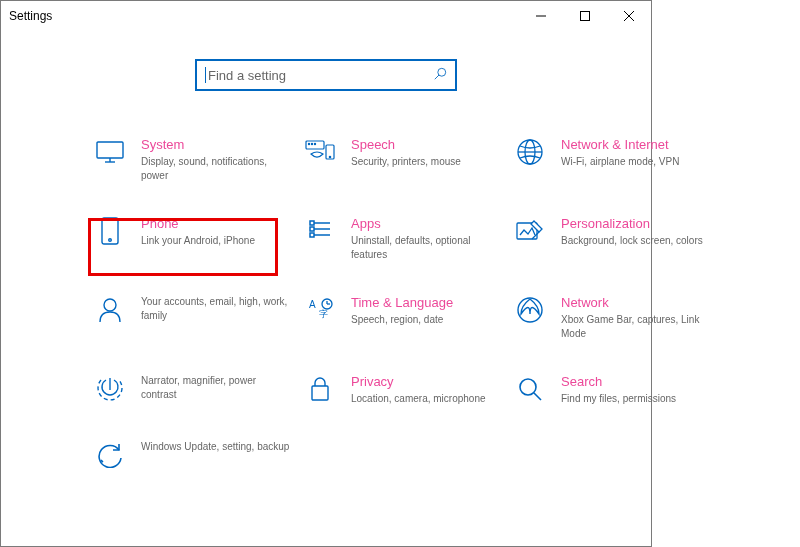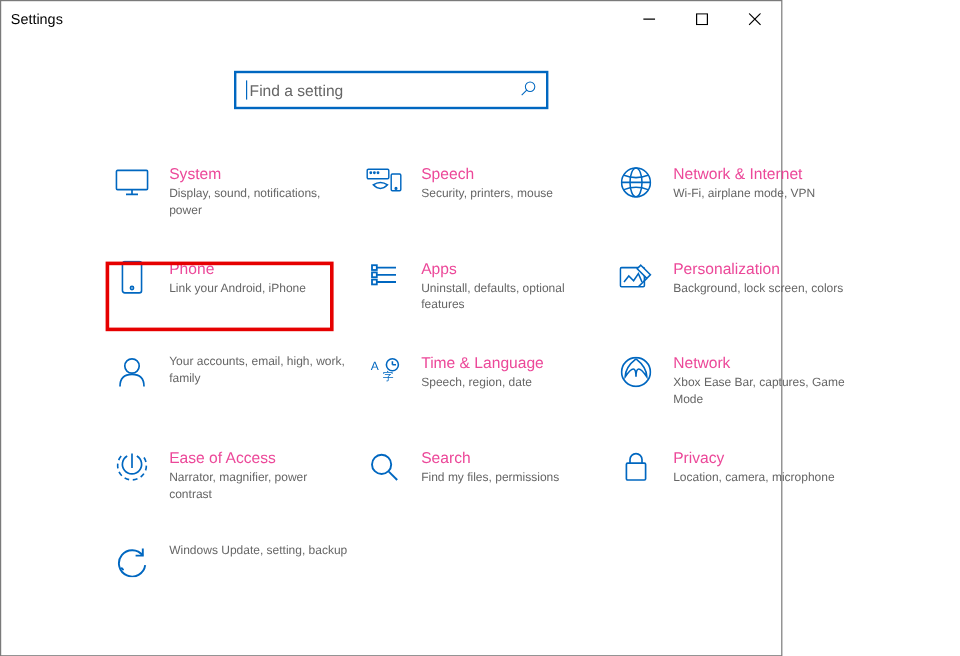--- a/index.html
+++ b/index.html
@@ -221,61 +221,60 @@
 
     <div class="tile">
       <div class="tile-icon">
         <svg width="26" height="26" viewBox="0 0 26 26" fill="none" stroke="#0067c0" stroke-width="1.4">
           <circle cx="13" cy="13" r="12"></circle>
           <path d="M13 2 q-9 7 -9 15 q9 -13 9 0 q0 -13 9 0 q0 -8 -9 -15" fill="none"></path>
         </svg>
       </div>
       <div class="tile-text">
         <div class="tile-title">Network</div>
-        <div class="tile-desc">Xbox Ease Bar, captures, Game Mode</div>
+        <div class="tile-desc">Xbox Game Bar, captures, Link Mode</div>
       </div>
     </div>
 
     <div class="tile">
       <div class="tile-icon">
         <svg width="26" height="26" viewBox="0 0 26 26" fill="none" stroke="#0067c0" stroke-width="1.4">
           <path d="M4 4 a12 12 0 1 0 18 0" stroke-dasharray="4 3"></path>
           <path d="M9 4 a8 8 0 1 0 8 0"></path>
           <line x1="13" y1="2" x2="13" y2="14"></line>
         </svg>
       </div>
       <div class="tile-text">
-        <div class="tile-title">Ease of Access</div>
         <div class="tile-desc">Narrator, magnifier, power contrast</div>
+      </div>
+    </div>
+
+    <div class="tile">
+      <div class="tile-icon">
+        <svg width="20" height="26" viewBox="0 0 20 26" fill="none" stroke="#0067c0" stroke-width="1.4">
+          <rect x="2" y="10" width="16" height="14" rx="1"></rect>
+            <path d="M5 10 v-3 a5 5 0 0 1 10 0 v3"></path>
+        </svg>
+      </div>
+      <div class="tile-text">
+        <div class="tile-title">Privacy</div>
+        <div class="tile-desc">Location, camera, microphone</div>
       </div>
     </div>
 
     <div class="tile">
       <div class="tile-icon">
         <svg width="24" height="24" viewBox="0 0 24 24" fill="none" stroke="#0067c0" stroke-width="1.6">
           <circle cx="10" cy="10" r="8"></circle>
             <line x1="16" y1="16" x2="23" y2="23"></line>
         </svg>
       </div>
       <div class="tile-text">
         <div class="tile-title">Search</div>
         <div class="tile-desc">Find my files, permissions</div>
-      </div>
-    </div>
-
-    <div class="tile">
-      <div class="tile-icon">
-        <svg width="20" height="26" viewBox="0 0 20 26" fill="none" stroke="#0067c0" stroke-width="1.4">
-          <rect x="2" y="10" width="16" height="14" rx="1"></rect>
-            <path d="M5 10 v-3 a5 5 0 0 1 10 0 v3"></path>
-        </svg>
-      </div>
-      <div class="tile-text">
-        <div class="tile-title">Privacy</div>
-        <div class="tile-desc">Location, camera, microphone</div>
       </div>
     </div>
 
     <div class="tile">
       <div class="tile-icon">
         <svg width="26" height="26" viewBox="0 0 26 26" fill="none" stroke="#0067c0" stroke-width="1.6">
           <path d="M22 8 a11 11 0 1 0 2 8"></path>
             <polyline points="22,2 22,8 16,8"></polyline>
           <path d="M4 18 a11 11 0 0 0 2 2"></path>
         </svg>

